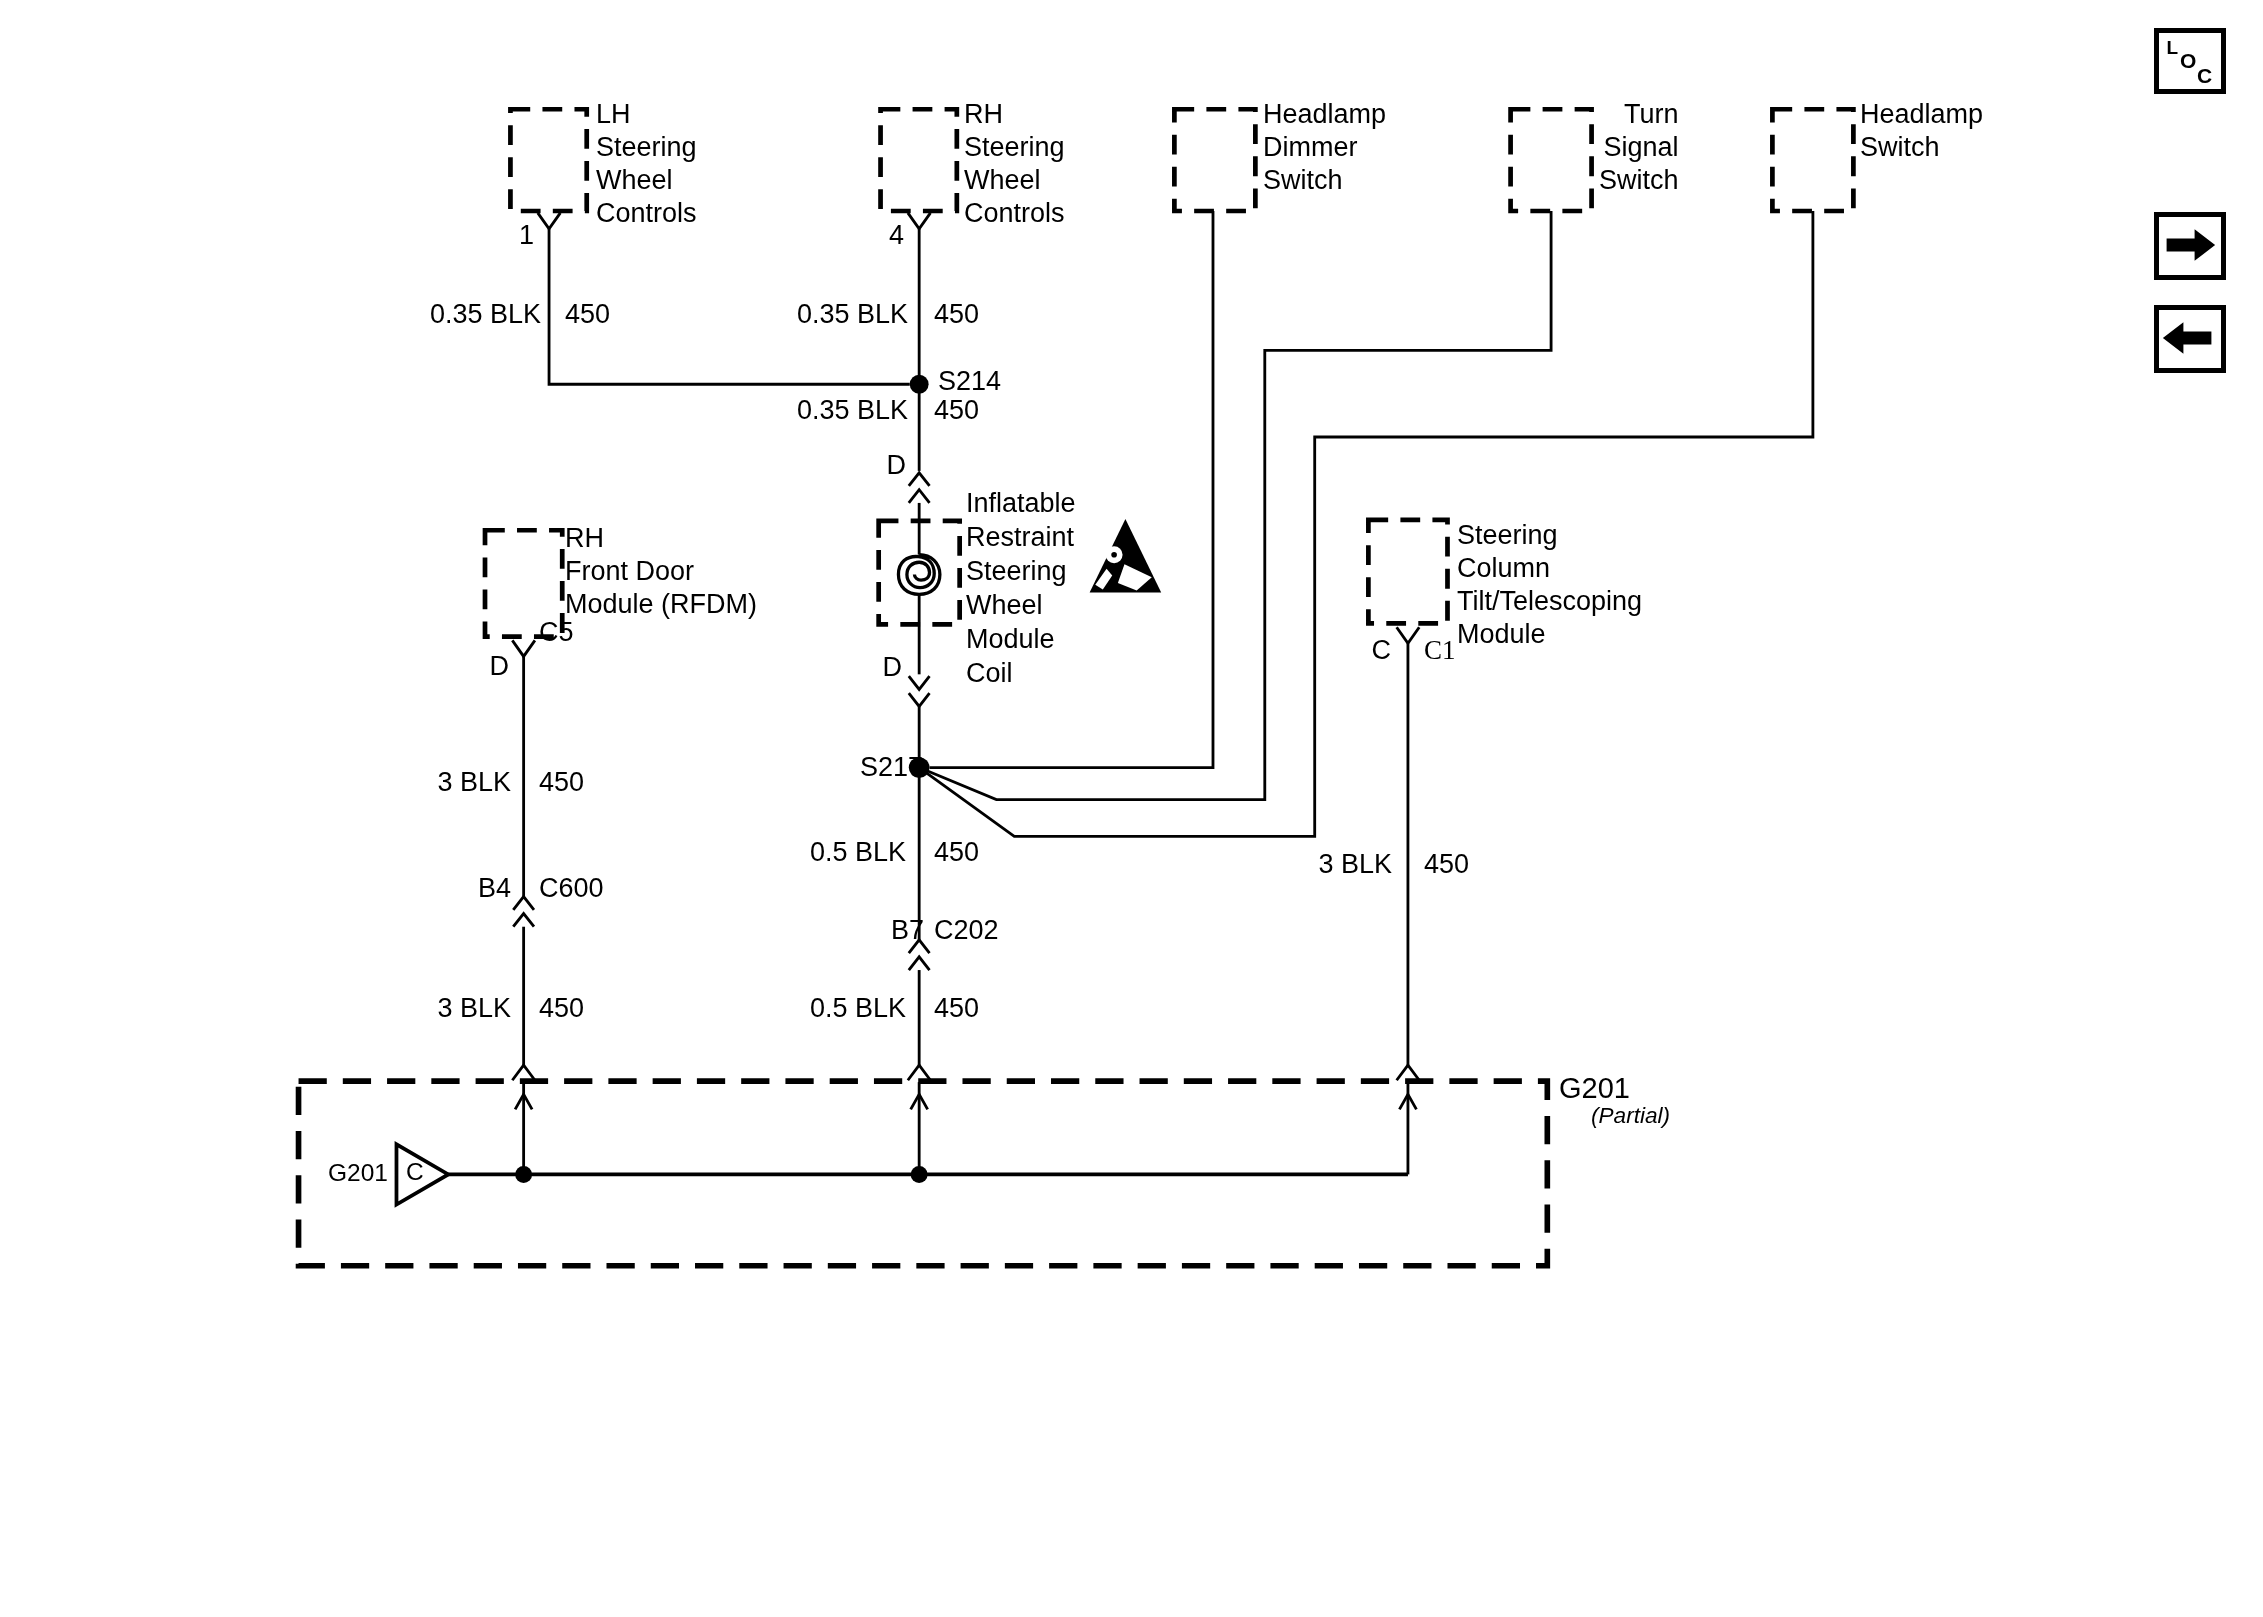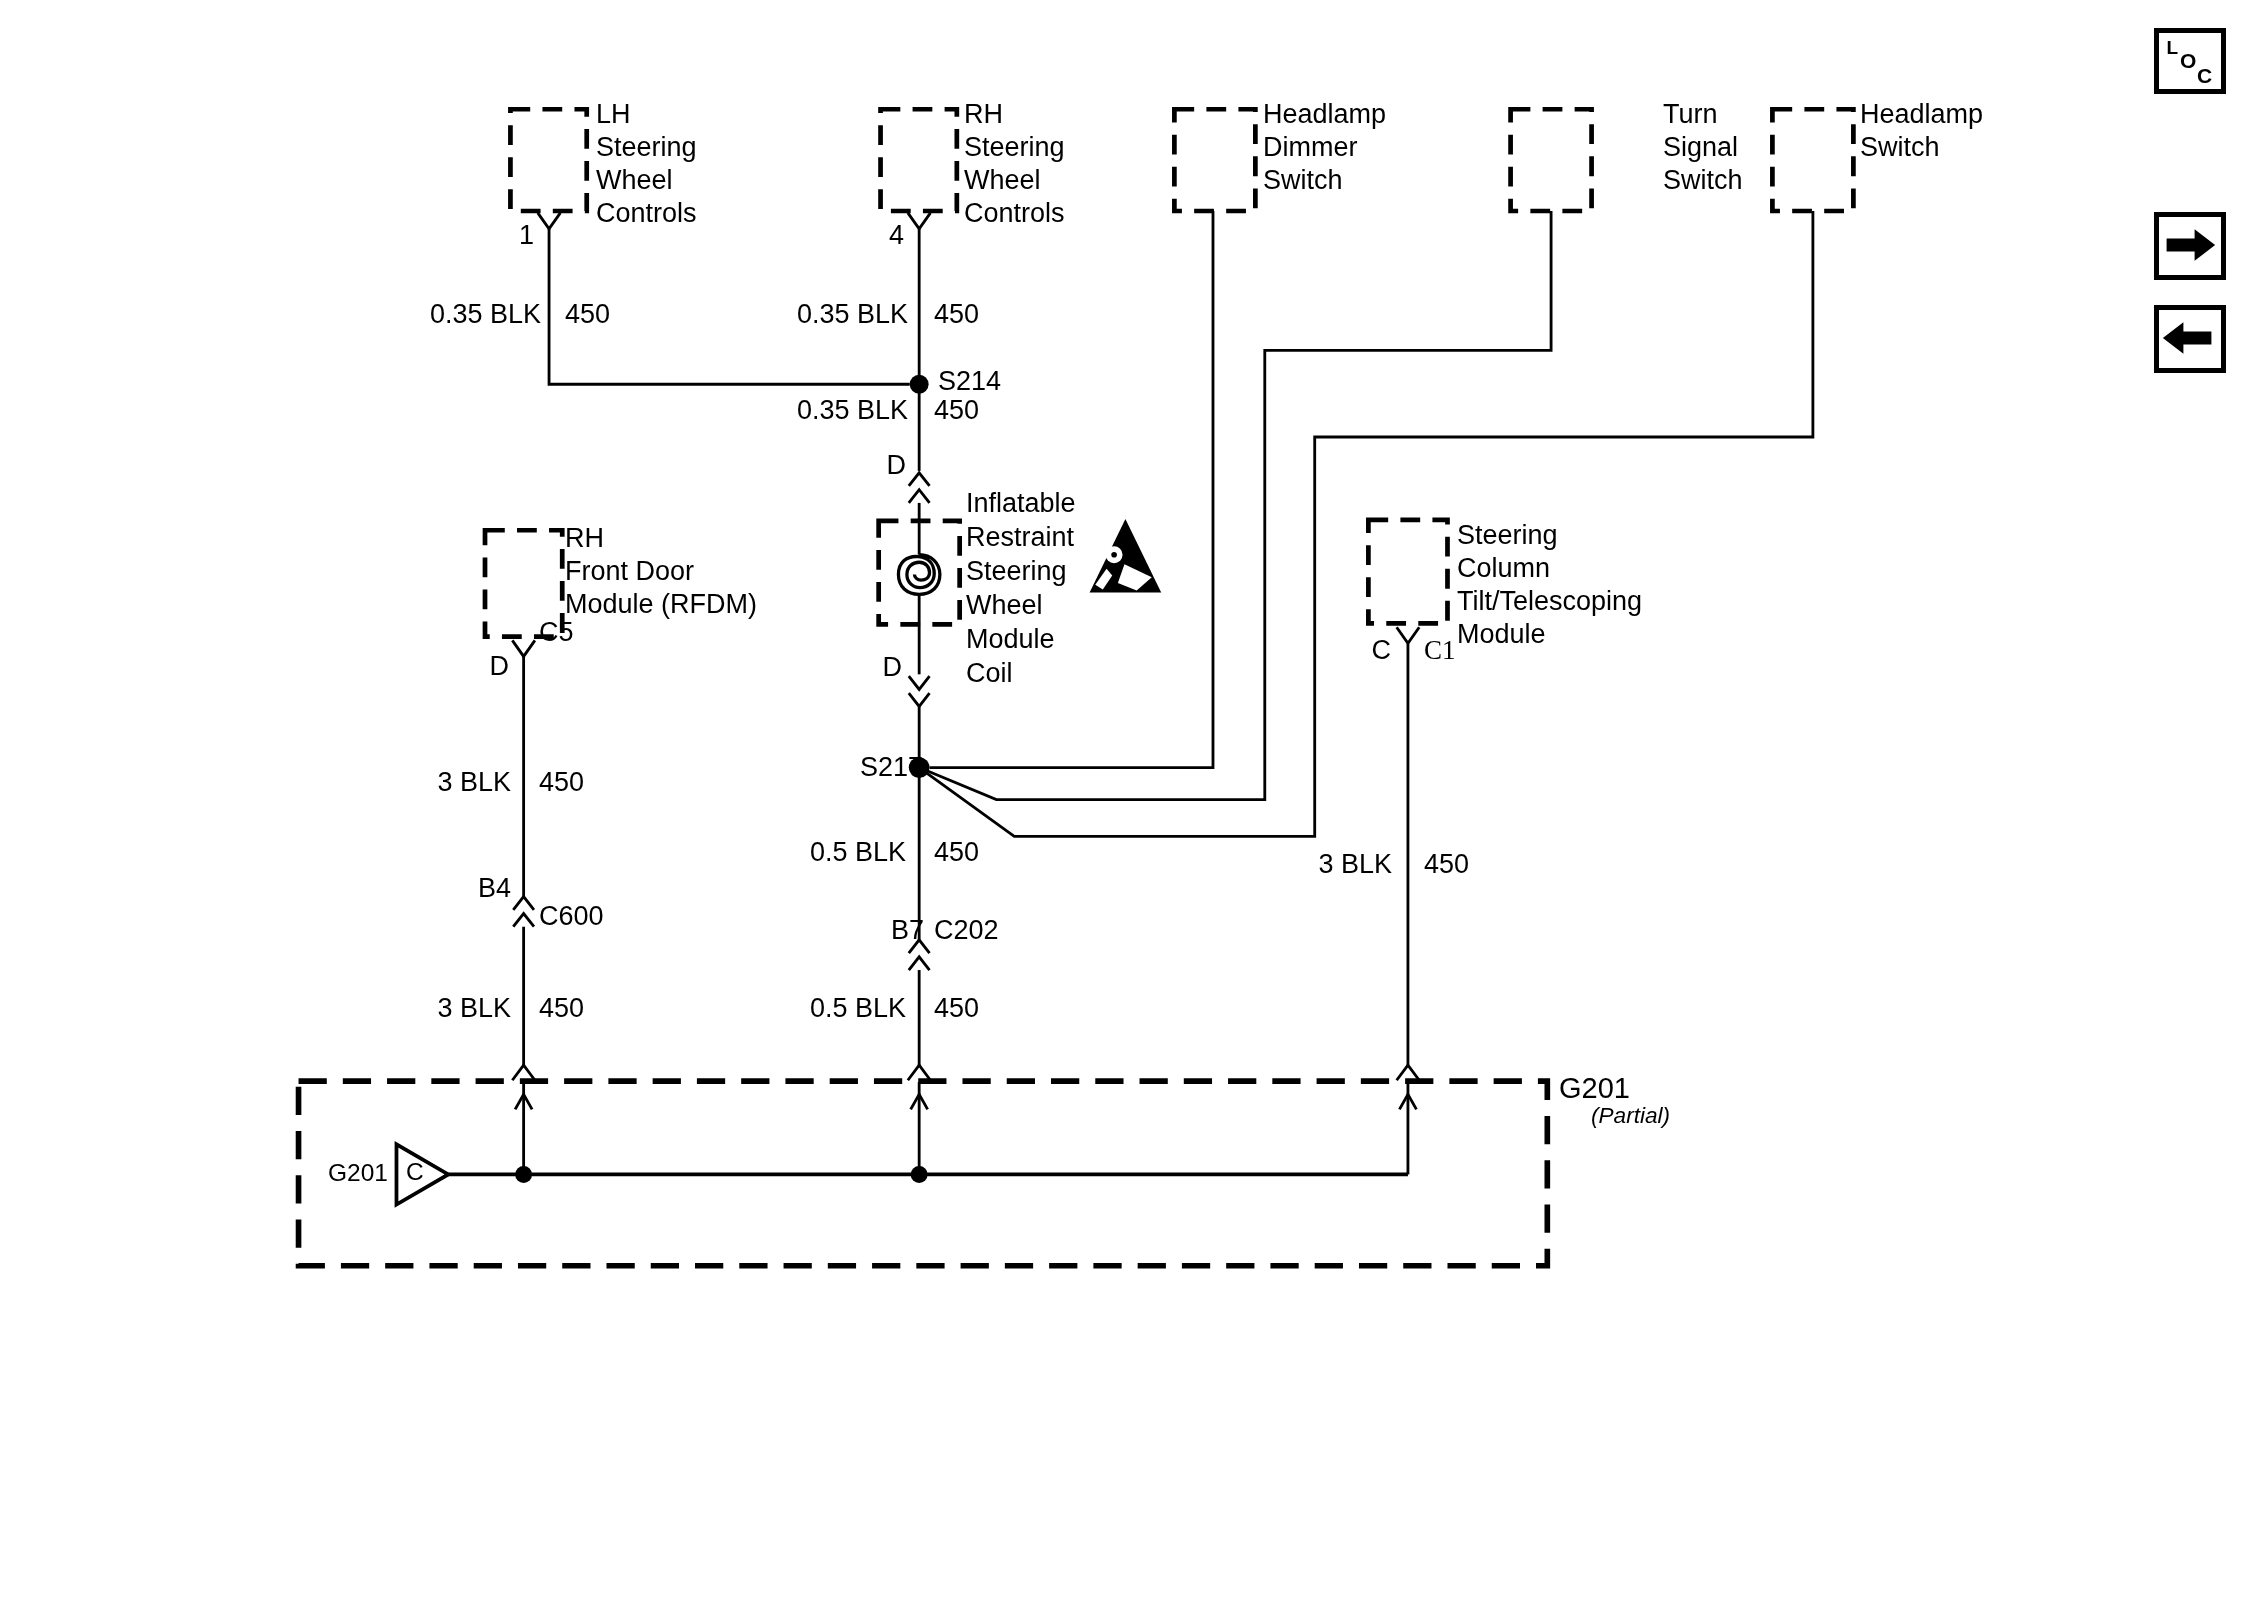--- a/index.html
+++ b/index.html
@@ -101,21 +101,21 @@
 Steering
 Wheel
 Controls</div>
   <div class="t" style="left:964px;top:98px;">RH
 Steering
 Wheel
 Controls</div>
   <div class="t" style="left:1263px;top:98px;">Headlamp
 Dimmer
 Switch</div>
-  <div class="t" style="left:1663px;top:98px;">Turn
+  <div class="t" style="left:1599px;top:98px;text-align:right;">Turn
 Signal
 Switch</div>
   <div class="t" style="left:1860px;top:98px;">Headlamp
 Switch</div>
   <div class="t" style="left:565px;top:522px;">RH
 Front Door
 Module (RFDM)</div>
   <div class="t" style="left:966px;top:486px;line-height:34px;">Inflatable
 Restraint
 Steering
@@ -150,21 +150,21 @@
   <div class="t ra" style="right:1753px;top:992px;">3 BLK</div>
   <div class="t" style="left:539px;top:992px;">450</div>
   <div class="t ra" style="right:1358px;top:836px;">0.5 BLK</div>
   <div class="t" style="left:934px;top:836px;">450</div>
   <div class="t ra" style="right:1358px;top:992px;">0.5 BLK</div>
   <div class="t" style="left:934px;top:992px;">450</div>
   <div class="t ra" style="right:872px;top:848px;">3 BLK</div>
   <div class="t" style="left:1424px;top:848px;">450</div>
 
   <div class="t ra" style="right:1753px;top:872px;text-align:center;">B4</div>
-  <div class="t" style="left:539px;top:872px;margin-top:28px;">C600</div>
+  <div class="t" style="left:539px;top:872px;">C600</div>
   <div class="t ra" style="right:1340px;top:914px;">B7</div>
   <div class="t" style="left:934px;top:914px;">C202</div>
 
   <div class="t gname" style="left:1559px;top:1072px;">G201</div>
   <div class="t gpartial" style="left:1591px;top:1104px;font-style:italic;">(Partial)</div>
   <div class="t gsym ra" style="right:1876px;top:1160px;">G201</div>
   <div class="t gsym" style="left:406px;top:1159px;">C</div>
 
   <div class="btn" style="left:2154px;top:28px;width:72px;height:66px;">
     <span class="loc-l" style="left:7.5px;top:3.8px;font-size:19px;">L</span>

